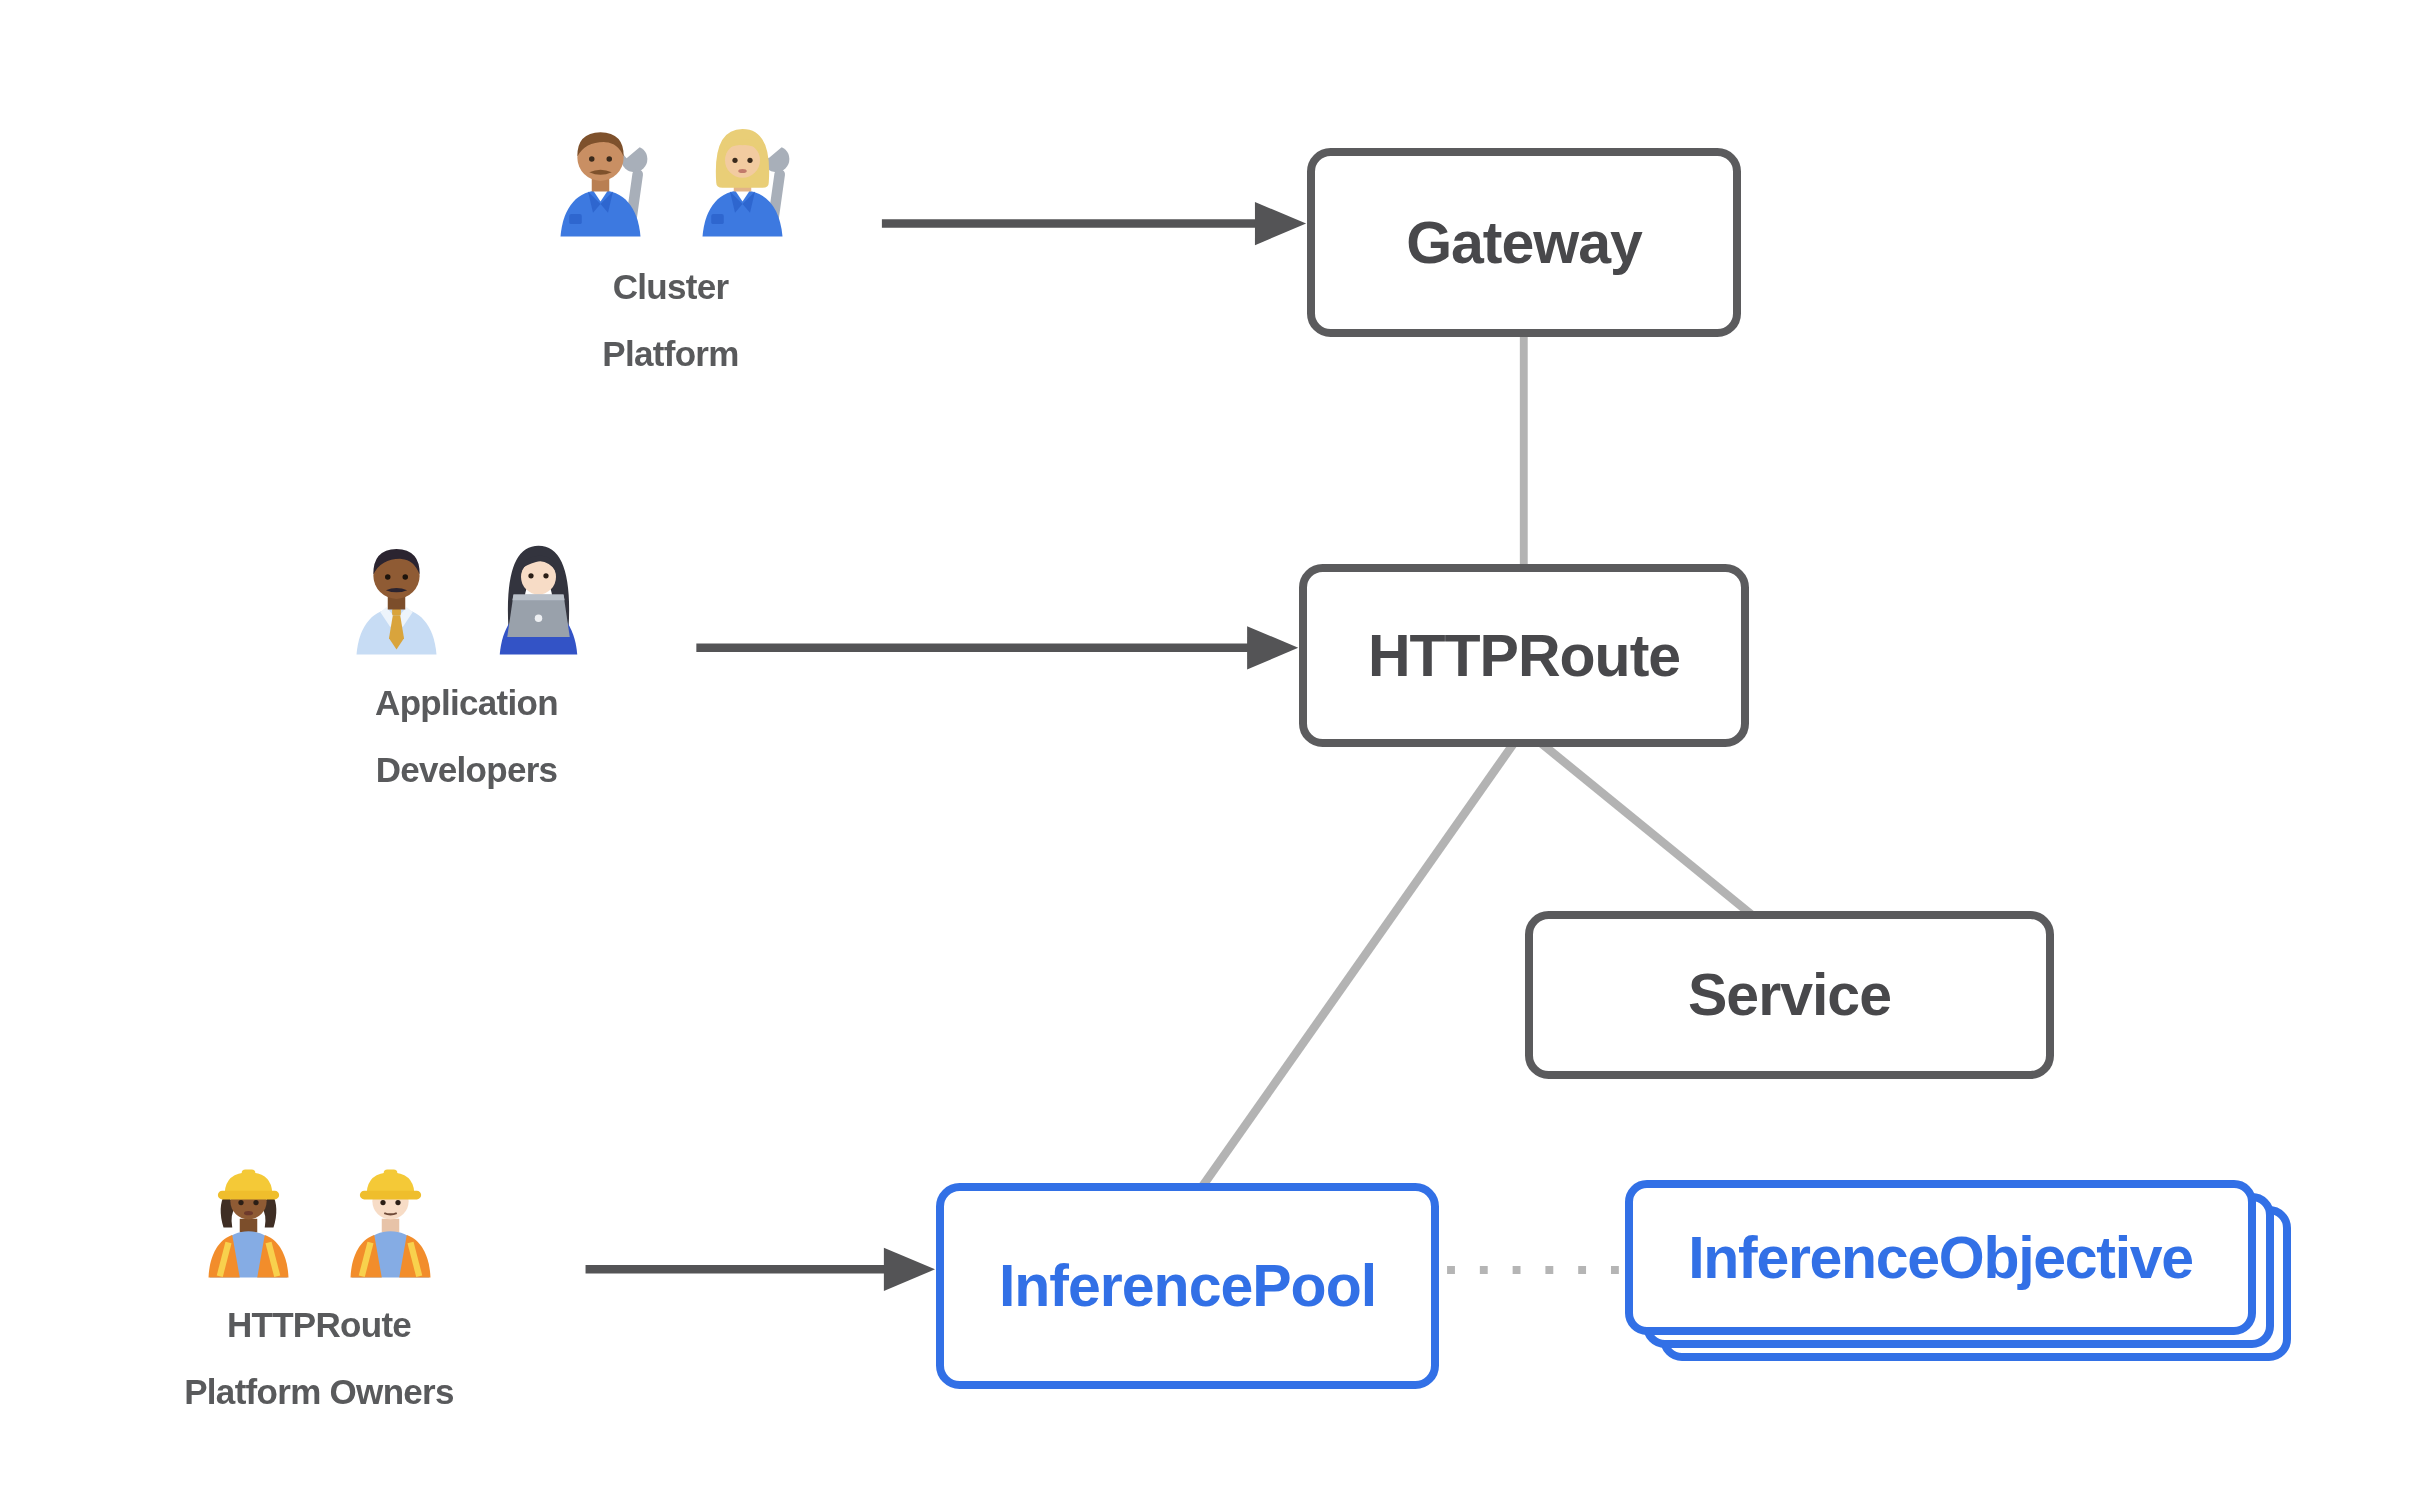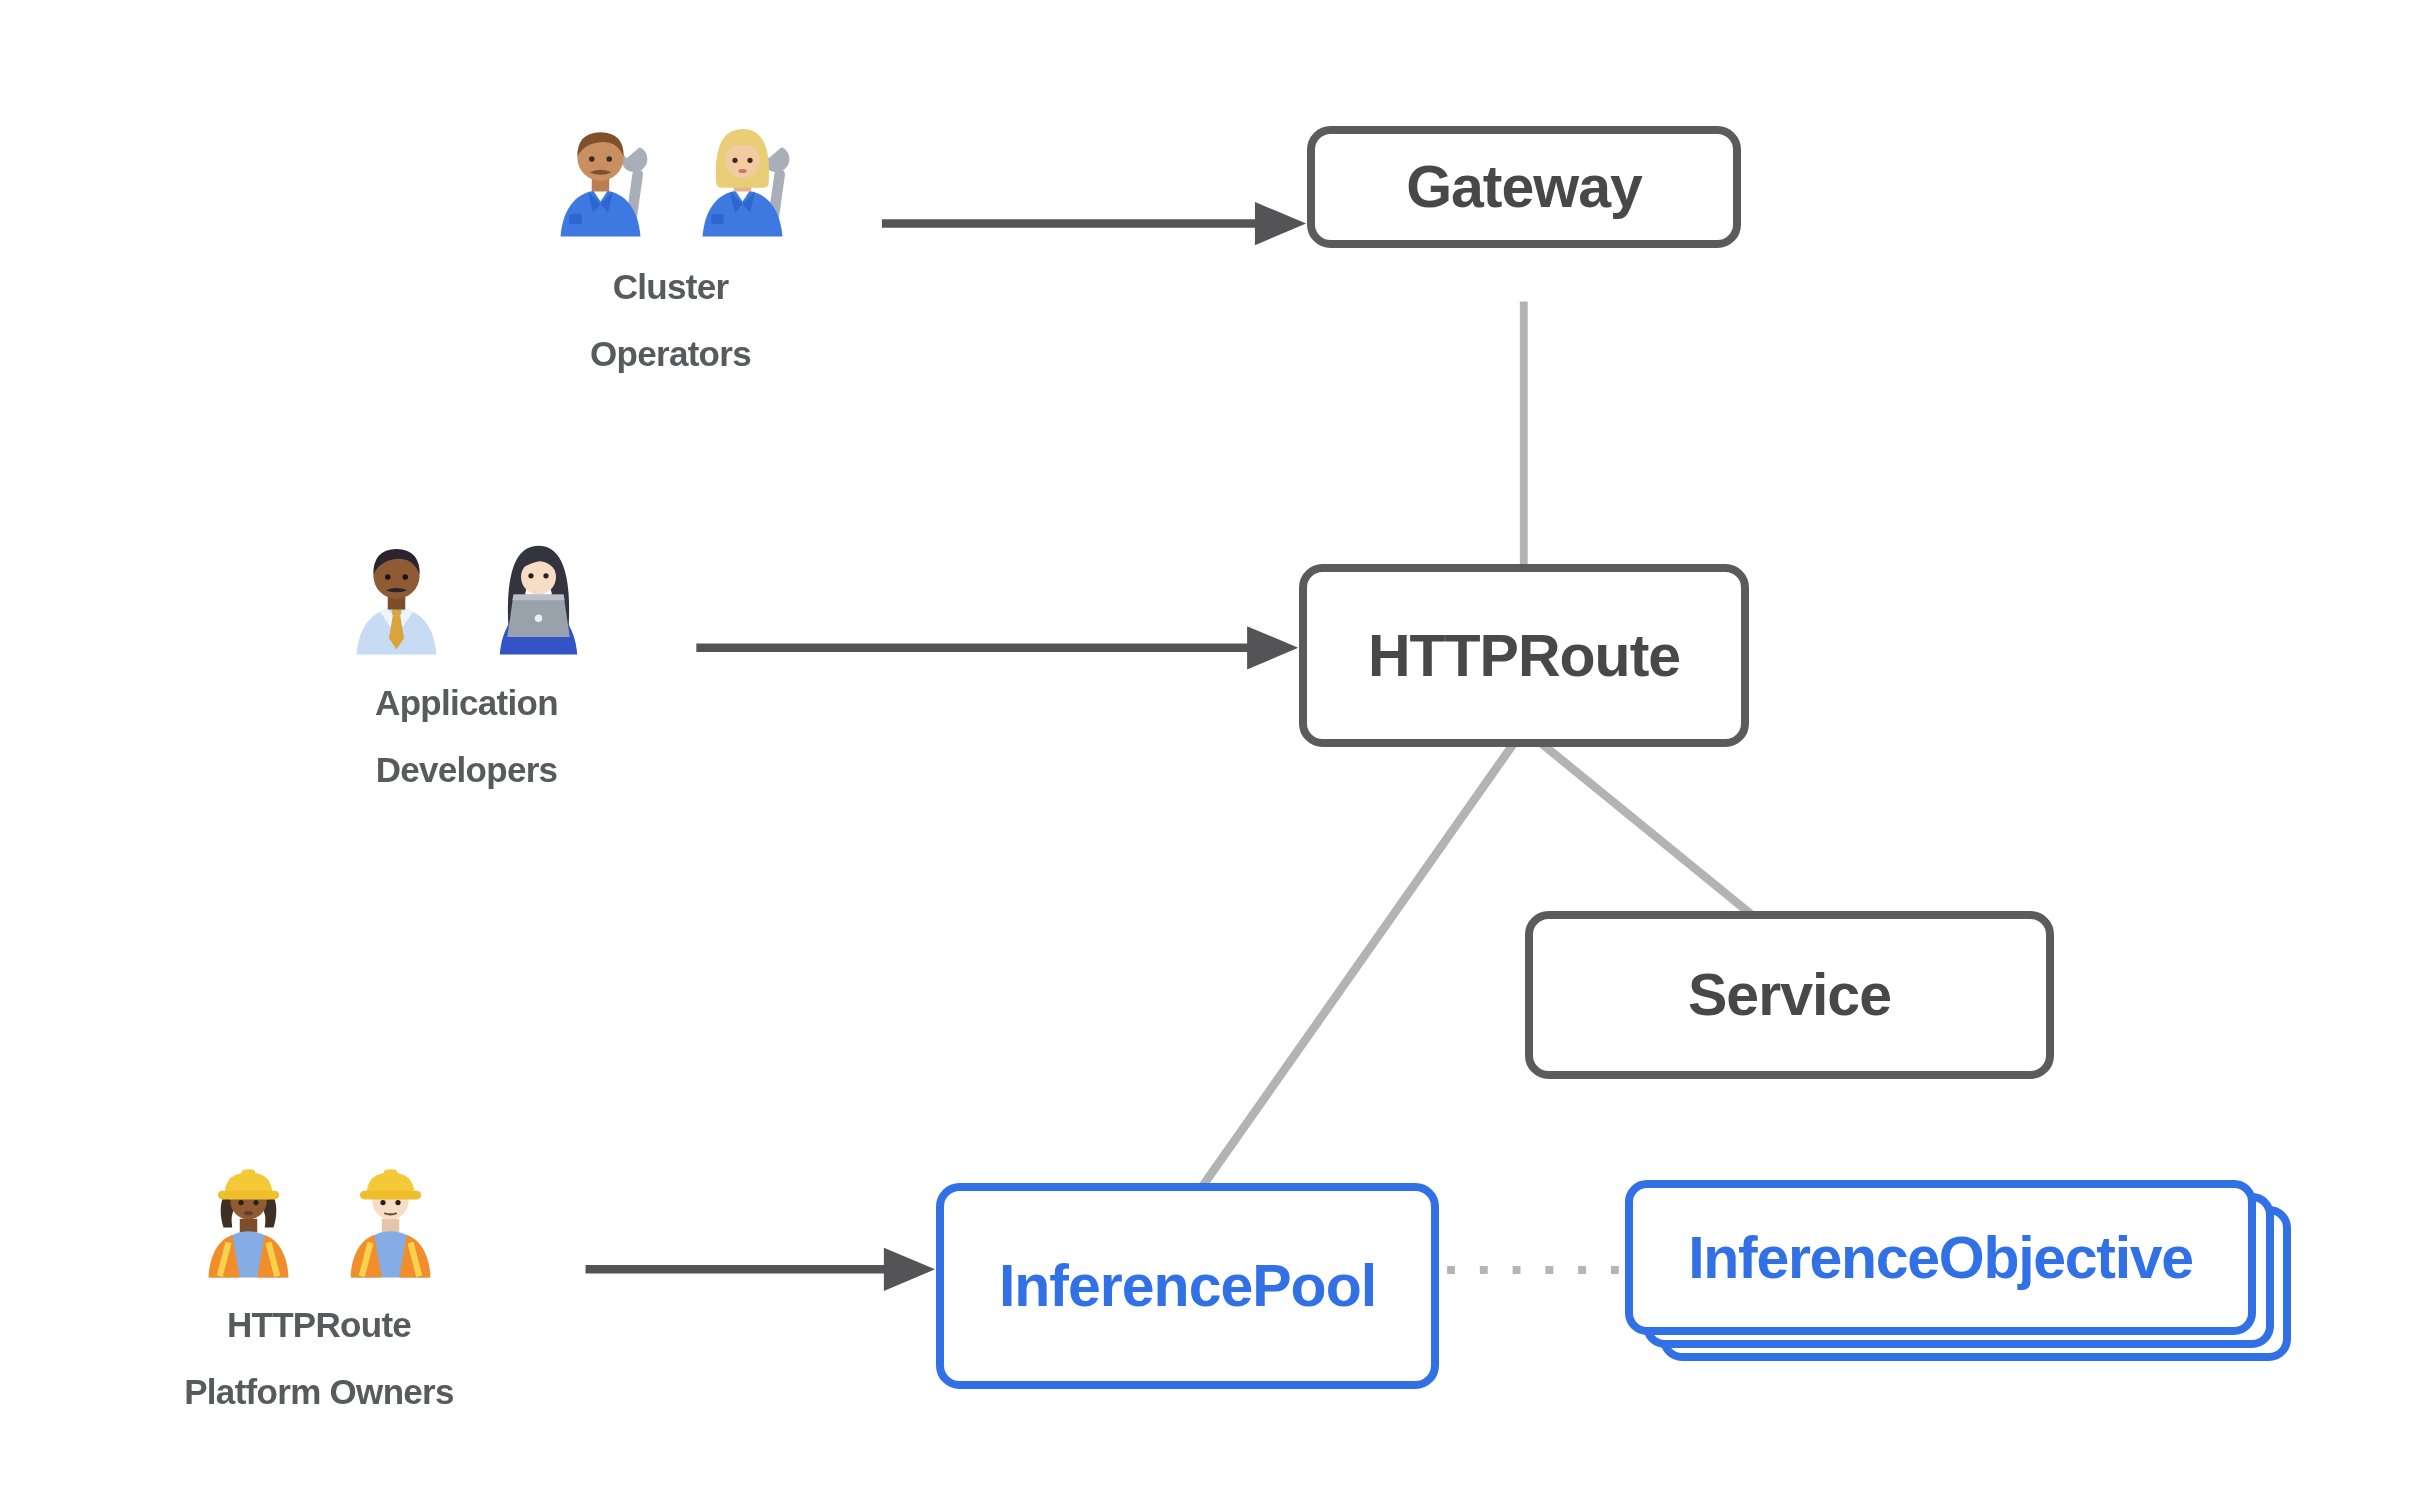--- a/index.html
+++ b/index.html
@@ -150,21 +150,21 @@
       <path d="M29 57 Q26 14 50 14 Q74 14 71 57 Q71 61 66 61 L34 61 Q29 61 29 57 Z" fill="#E9CE77"></path>
       <circle cx="50" cy="39" r="14" fill="#F2CBA0"></circle>
       <path d="M35 32 Q37 22 50 22 Q63 22 65 32 Q57 26 50 27 Q43 26 35 32 Z" fill="#E9CE77"></path>
       <circle cx="44" cy="39" r="2.1" fill="#3A2A1C"></circle>
       <circle cx="56" cy="39" r="2.1" fill="#3A2A1C"></circle>
       <ellipse cx="50" cy="47.5" rx="3.4" ry="1.6" fill="#C17A6B"></ellipse>
     </svg>
   </div>
   <div class="actor-label" style="left:474px; top:253px; width:393px;">
     <div>Cluster</div>
-    <div>Operators</div>
+    <div>Platform</div>
   </div>
 
   <div class="actor-icons" style="left:334px; top:528px;">
     <svg class="person-icon" viewBox="0 0 100 100">
       <path d="M50 63 C32 63 20 76 18 100 L82 100 C80 76 68 63 50 63 Z" fill="#C7DCF4"></path>
       <path d="M42 62 L50 72 L45 78 L37 66 Z" fill="#EDF4FB"></path>
       <path d="M58 62 L50 72 L55 78 L63 66 Z" fill="#EDF4FB"></path>
       <rect x="46.5" y="63" width="7" height="6" rx="1.5" fill="#D9A43C"></rect>
       <path d="M47 69 L53 69 L56 87 L50 96 L44 87 Z" fill="#D9A43C"></path>
       <rect x="43" y="52" width="14" height="12" fill="#7C4E2B"></rect>
@@ -223,21 +223,21 @@
       <path d="M82 100 C81 79 72 69 63 66 L57 100 Z" fill="#F28D2B"></path>
       <line x1="27" y1="99" x2="34" y2="72" stroke="#F8D14D" stroke-width="5"></line>
       <line x1="73" y1="99" x2="66" y2="72" stroke="#F8D14D" stroke-width="5"></line>
     </svg>
   </div>
   <div class="actor-label" style="left:24px; top:1291px; width:590px;">
     <div>HTTPRoute</div>
     <div>Platform Owners</div>
   </div>
 
-  <div class="node" style="left:1307px; top:126px; width:434px; height:122px;">
+  <div class="node" style="left:1307px; top:148px; width:434px; height:189px;">
     <span>Gateway</span>
   </div>
 
   <div class="node" style="left:1299px; top:564px; width:450px; height:183px;">
     <span>HTTPRoute</span>
   </div>
 
   <div class="node" style="left:1525px; top:911px; width:529px; height:168px;">
     <span>Service</span>
   </div>

